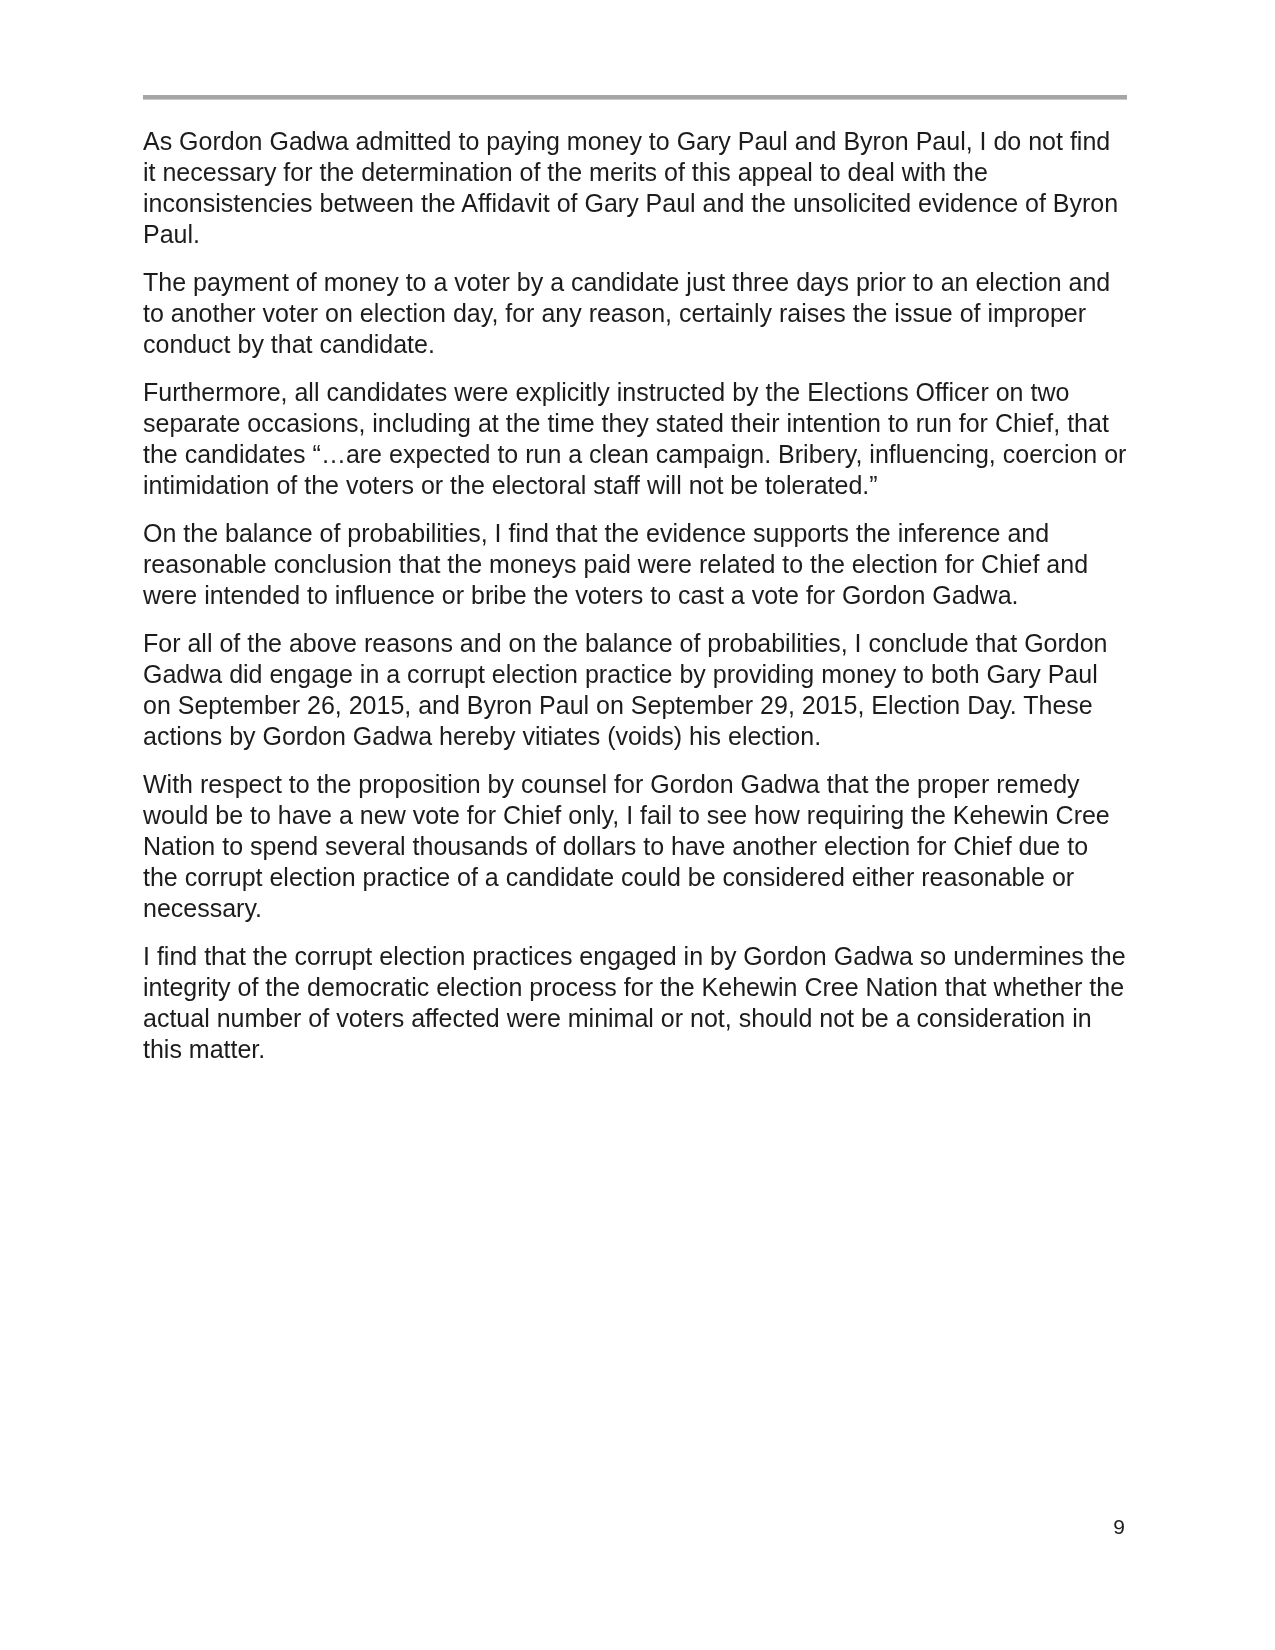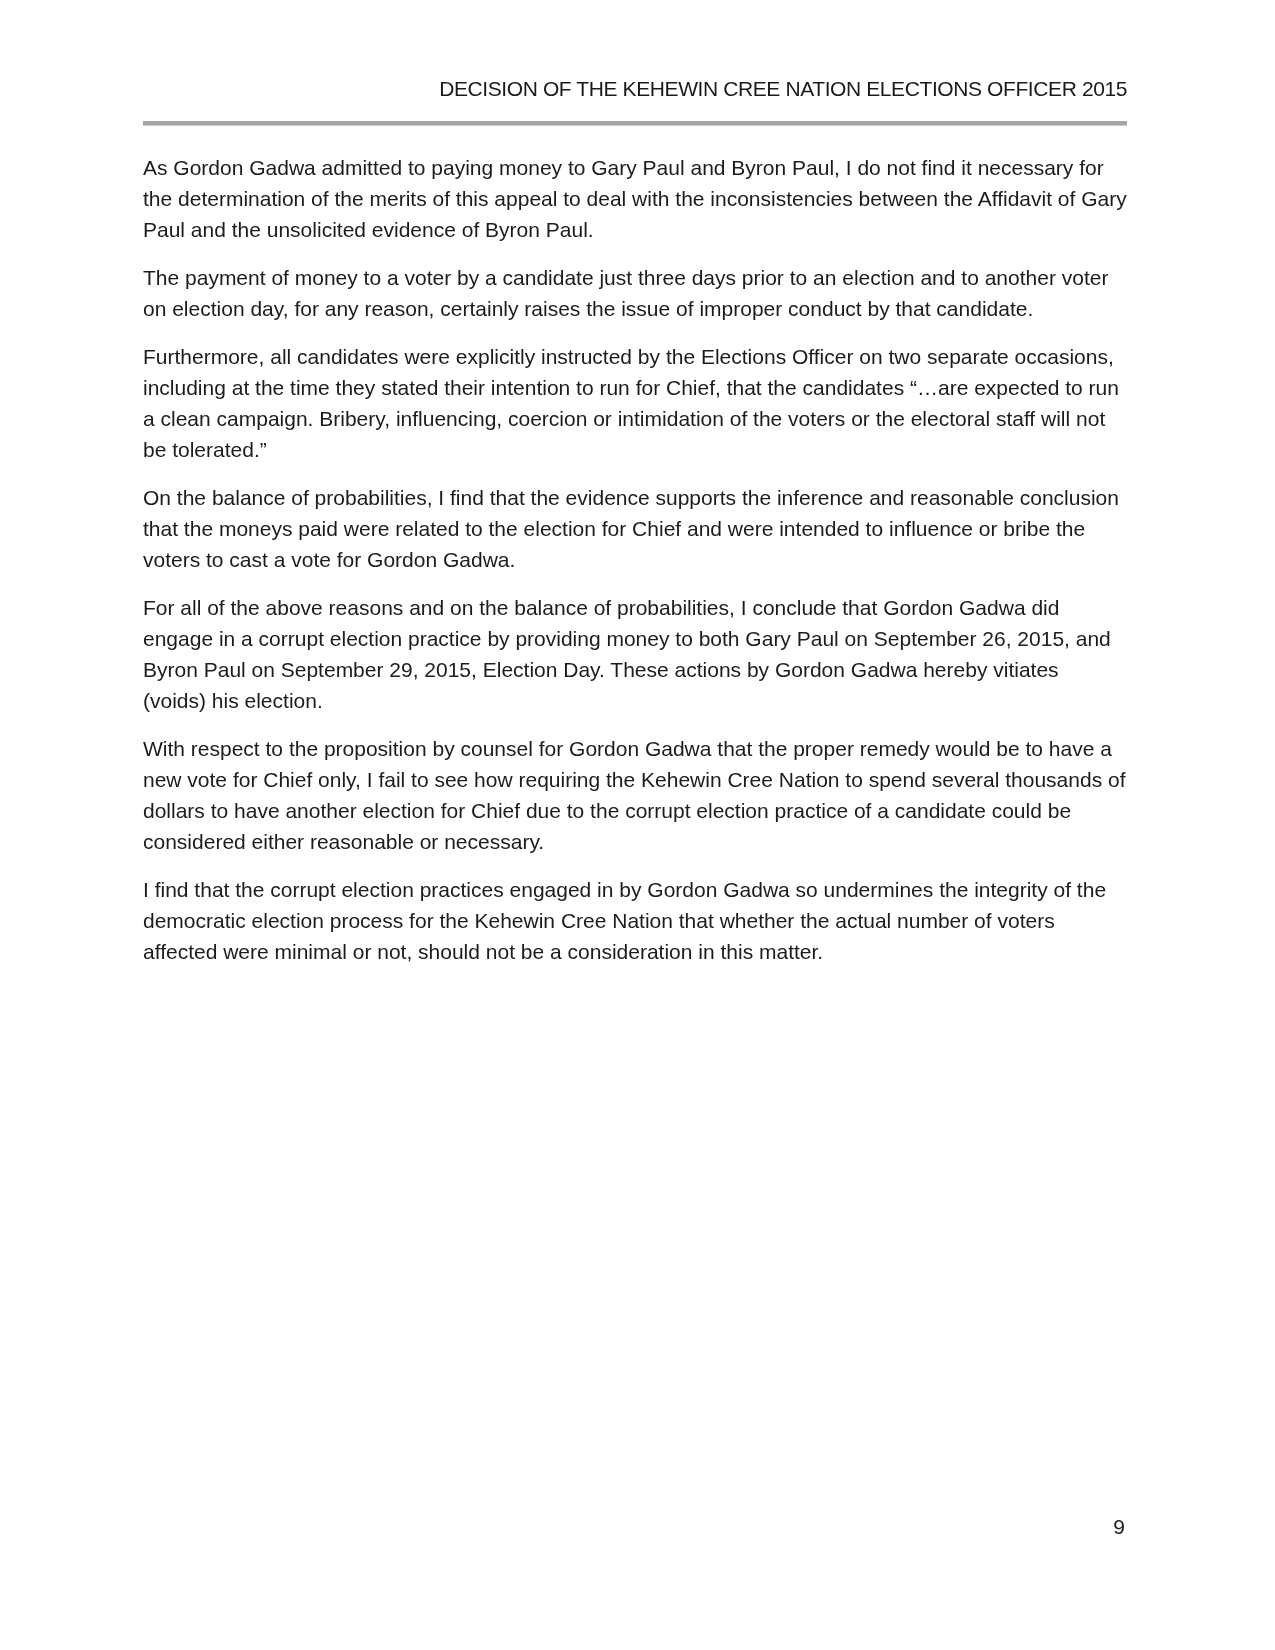--- a/index.html
+++ b/index.html
@@ -38,42 +38,41 @@
     margin-top: 19px;
     height: 4px;
     background: #a6a6a6;
     border-bottom: 1px solid #c9c9c9;
   }
   .doc-body {
     padding-top: 26px;
   }
   .doc-body p {
     margin: 0 0 17px 0;
-    font-size: 21px;
+    font-size: 25px;
     line-height: 31px;
     color: #1c1c1c;
     text-align: left;
   }
   .page-number {
     position: absolute;
     right: 150px;
     top: 1514px;
     font-size: 21px;
     line-height: 26px;
     color: #1c1c1c;
   }
 </style>
 </head>
 <body>
 
 <div class="page">
   <div class="content">
 
     <div class="doc-header">
-      <span class="doc-header-title">DECISION OF THE KEHEWIN CREE NATION ELECTIONS OFFICER 2015</span>
       <div class="doc-header-rule"></div>
     </div>
 
     <div class="doc-body">
       <p>As Gordon Gadwa admitted to paying money to Gary Paul and Byron Paul, I do not find it necessary for the determination of the merits of this appeal to deal with the inconsistencies between the Affidavit of Gary Paul and the unsolicited evidence of Byron Paul.</p>
       <p>The payment of money to a voter by a candidate just three days prior to an election and to another voter on election day, for any reason, certainly raises the issue of improper conduct by that candidate.</p>
       <p>Furthermore, all candidates were explicitly instructed by the Elections Officer on two separate occasions, including at the time they stated their intention to run for Chief, that the candidates “…are expected to run a clean campaign. Bribery, influencing, coercion or intimidation of the voters or the electoral staff will not be tolerated.”</p>
       <p>On the balance of probabilities, I find that the evidence supports the inference and reasonable conclusion that the moneys paid were related to the election for Chief and were intended to influence or bribe the voters to cast a vote for Gordon Gadwa.</p>
       <p>For all of the above reasons and on the balance of probabilities, I conclude that Gordon Gadwa did engage in a corrupt election practice by providing money to both Gary Paul on September 26, 2015, and Byron Paul on September 29, 2015, Election Day. These actions by Gordon Gadwa hereby vitiates (voids) his election.</p>
       <p>With respect to the proposition by counsel for Gordon Gadwa that the proper remedy would be to have a new vote for Chief only, I fail to see how requiring the Kehewin Cree Nation to spend several thousands of dollars to have another election for Chief due to the corrupt election practice of a candidate could be considered either reasonable or necessary.</p>

